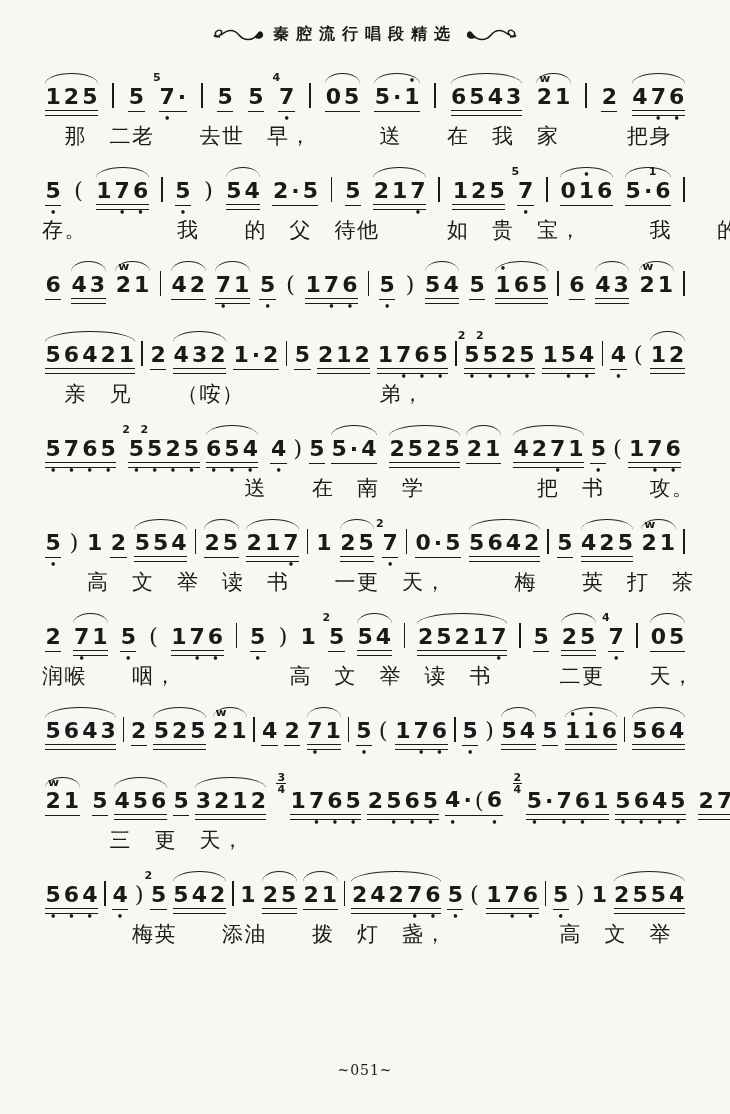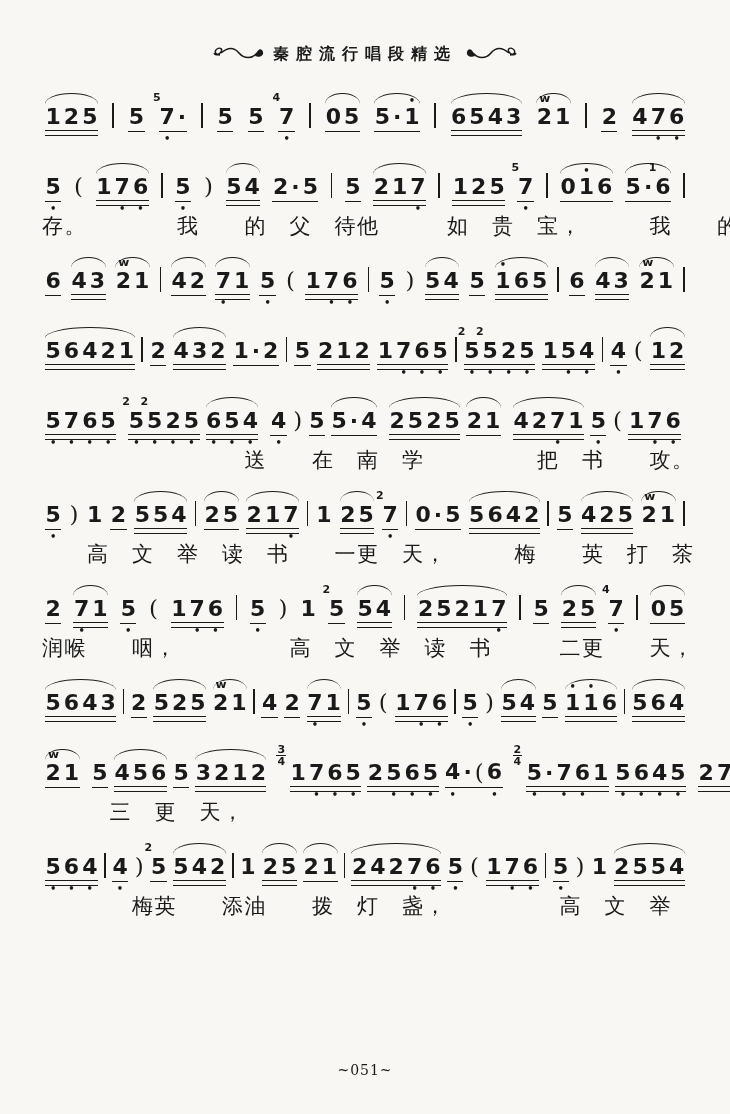--- a/index.html
+++ b/index.html
@@ -1,19 +1,19 @@
 <!DOCTYPE html>
 <html><head>
 <meta charset="utf-8">
 <style>
   html,body{margin:0;padding:0;background:#e8e6e0;}
   .page{position:relative;width:730px;height:1114px;margin:0 auto;background:#f8f7f3;
         color:#1a1a1a;font-family:"DejaVu Serif",serif;overflow:hidden;box-sizing:border-box;}
   
-  .header{display:flex;justify-content:center;gap:9px;padding-top:44px;}
+  .header{display:flex;justify-content:center;align-items:center;gap:9px;padding-top:24px;}
   .title{font-size:16px;font-weight:bold;letter-spacing:7px;}
   .orn{width:52px;height:18px;}
   .orn.flip{transform:scaleX(-1);}
   
   .score{margin:20px 42px 0 42px;}
   .score-line{margin-bottom:10px;}
   .music-row{display:flex;justify-content:space-between;align-items:flex-end;
              padding:18px 0 17px 0;}
   .grp{position:relative;display:inline-flex;margin:0 2px;}
   .note{position:relative;display:inline-block;
@@ -117,20 +117,21 @@
           <span class="barline"></span>
           <span class="grp u1">
             <span class="note">2</span>
           </span>
           <span class="grp u2 arc">
             <span class="note">4</span>
             <span class="note">7<i class="ld">•</i></span>
             <span class="note">6<i class="ld">•</i></span>
           </span>
         </div>
+        <div class="lyrics-row">　那　二老　　去世　早，　　　送　　在　我　家　　　把身</div>
       </div>
       <div class="score-line">
         <div class="music-row">
           <span class="grp u1">
             <span class="note">5<i class="ld">•</i></span>
           </span>
           <span class="grp">
             <span class="note sym">(</span>
           </span>
           <span class="grp u2 arc">
@@ -309,20 +310,21 @@
             <span class="note">4<i class="ld">•</i></span>
           </span>
           <span class="grp">
             <span class="note sym">(</span>
           </span>
           <span class="grp u2 arc">
             <span class="note">1</span>
             <span class="note">2</span>
           </span>
         </div>
+        <div class="lyrics-row">　亲　兄　　（咹）　　　　　　弟，</div>
       </div>
       <div class="score-line">
         <div class="music-row">
           <span class="grp u2">
             <span class="note">5<i class="ld">•</i></span>
             <span class="note">7<i class="ld">•</i></span>
             <span class="note">6<i class="ld">•</i></span>
             <span class="note">5<i class="ld">•</i></span>
           </span>
           <span class="barline"></span>

